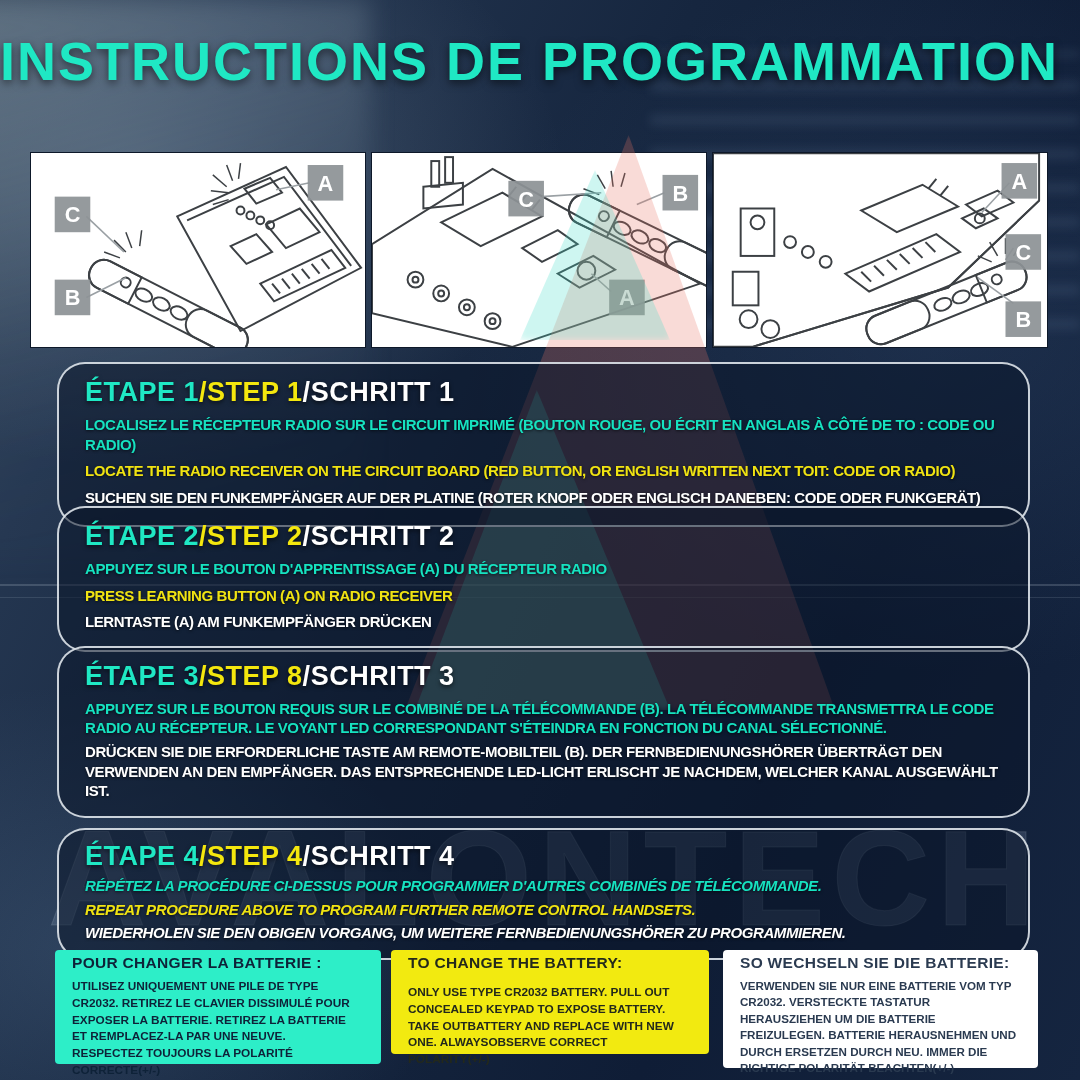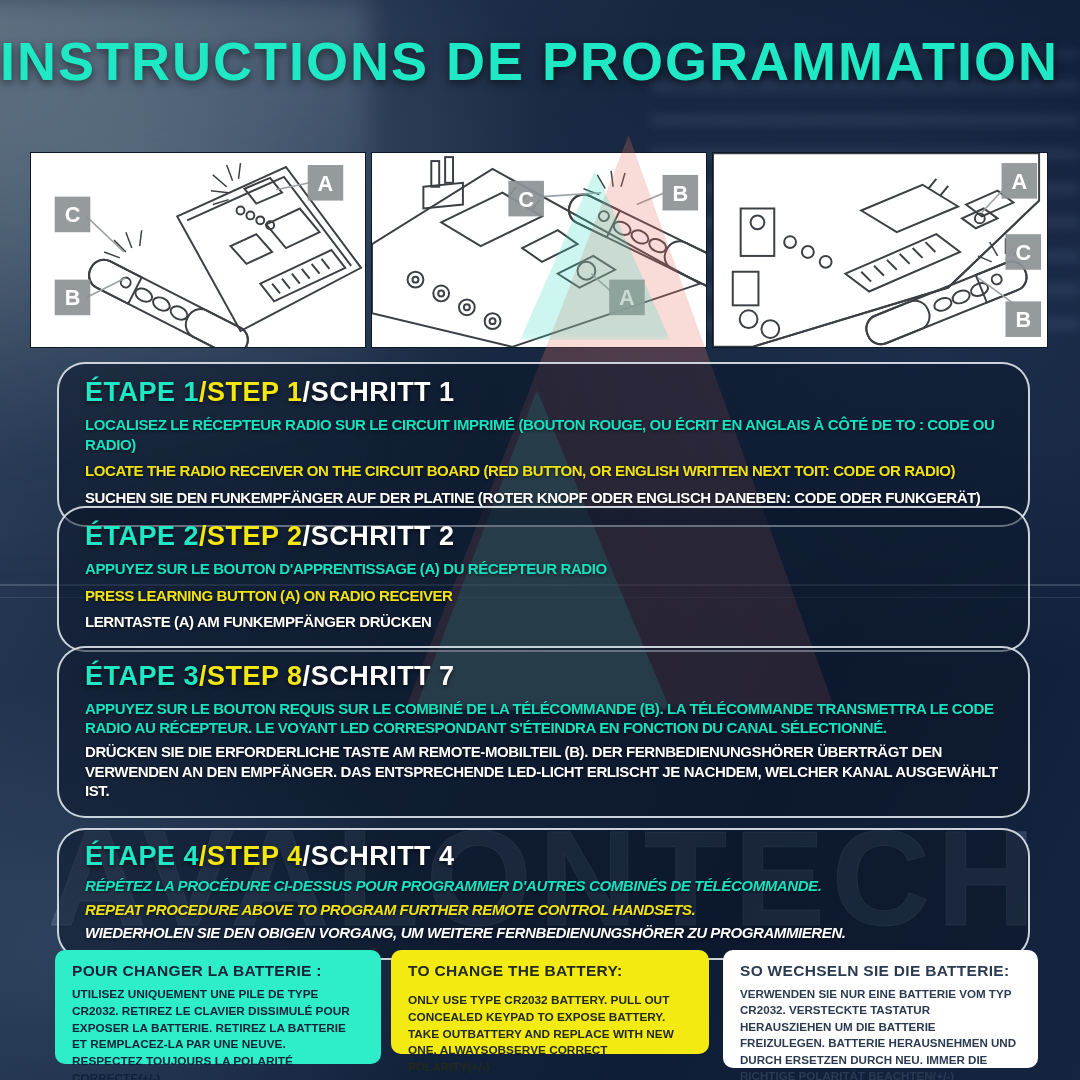--- a/index.html
+++ b/index.html
@@ -53,21 +53,21 @@
     border-radius:28px;padding:13px 26px 11px;}
   .step h2{margin:0 0 7px;font-size:27px;font-weight:bold;letter-spacing:0.5px;color:#fff;
     text-shadow:0 2px 4px rgba(0,0,0,0.6);}
   .h-fr{color:#1fe8c4;} .h-sep1{color:#f4e70e;} .h-en{color:#f4e70e;} .h-sep2{color:#ffffff;} .h-de{color:#ffffff;}
   .line{margin:7px 0;font-size:15px;font-weight:bold;letter-spacing:-0.4px;line-height:1.3;
     text-shadow:0 1px 3px rgba(0,0,0,0.65);}
   .fr{color:#16e2c0;} .en{color:#f0e312;} .de{color:#ffffff;}
   .step3 .line{margin:5px 0;line-height:1.28;}
   .step4{padding-top:11px;} .step4 h2{margin-bottom:3px;} .step4 .line{margin:4px 0;font-style:italic;}
   
-  .bbox{position:absolute;top:950px;box-sizing:border-box;z-index:3;border-radius:10px;padding:12px 17px;}
+  .bbox{position:absolute;top:950px;box-sizing:border-box;z-index:3;border-radius:4px;padding:4px 17px;}
   .bbox h3{margin:0 0 6px;font-size:15.5px;font-weight:bold;letter-spacing:0.3px;}
   .bbox p{margin:0;font-size:11.8px;font-weight:bold;line-height:1.42;letter-spacing:0;}
   .bbox-teal{left:55px;width:326px;height:114px;background:#2deec8;color:#0e2238;}
   .bbox-yellow{left:391px;width:318px;height:104px;background:#f2ea10;color:#23291b;}
   .bbox-yellow h3{margin-bottom:12px;}
   .bbox-white{left:723px;width:315px;height:118px;background:#ffffff;color:#2a3a50;}
   .bbox-white p{font-size:11.6px;}
 </style>
 </head>
 <body>
@@ -266,21 +266,21 @@
   </div>
 
   <div class="step" style="top:506px;">
     <h2><span class="h-fr">ÉTAPE 2</span><span class="h-sep1">/</span><span class="h-en">STEP 2</span><span class="h-sep2">/</span><span class="h-de">SCHRITT 2</span></h2>
     <div class="line fr">APPUYEZ SUR LE BOUTON D'APPRENTISSAGE (A) DU RÉCEPTEUR RADIO</div>
     <div class="line en">PRESS LEARNING BUTTON (A) ON RADIO RECEIVER</div>
     <div class="line de">LERNTASTE (A) AM FUNKEMPFÄNGER DRÜCKEN</div>
   </div>
 
   <div class="step step3" style="top:646px;">
-    <h2><span class="h-fr">ÉTAPE 3</span><span class="h-sep1">/</span><span class="h-en">STEP 8</span><span class="h-sep2">/</span><span class="h-de">SCHRITT 7</span></h2>
+    <h2><span class="h-fr">ÉTAPE 3</span><span class="h-sep1">/</span><span class="h-en">STEP 8</span><span class="h-sep2">/</span><span class="h-de">SCHRITT 3</span></h2>
     <div class="line fr">APPUYEZ SUR LE BOUTON REQUIS SUR LE COMBINÉ DE LA TÉLÉCOMMANDE (B). LA TÉLÉCOMMANDE TRANSMETTRA LE CODE RADIO AU RÉCEPTEUR. LE VOYANT LED CORRESPONDANT S'ÉTEINDRA EN FONCTION DU CANAL SÉLECTIONNÉ.</div>
     <div class="line de">DRÜCKEN SIE DIE ERFORDERLICHE TASTE AM REMOTE-MOBILTEIL (B). DER FERNBEDIENUNGSHÖRER ÜBERTRÄGT DEN VERWENDEN AN DEN EMPFÄNGER. DAS ENTSPRECHENDE LED-LICHT ERLISCHT JE NACHDEM, WELCHER KANAL AUSGEWÄHLT IST.</div>
   </div>
 
   <div class="step step4" style="top:828px;">
     <h2><span class="h-fr">ÉTAPE 4</span><span class="h-sep1">/</span><span class="h-en">STEP 4</span><span class="h-sep2">/</span><span class="h-de">SCHRITT 4</span></h2>
     <div class="line fr">RÉPÉTEZ LA PROCÉDURE CI-DESSUS POUR PROGRAMMER D'AUTRES COMBINÉS DE TÉLÉCOMMANDE.</div>
     <div class="line en">REPEAT PROCEDURE ABOVE TO PROGRAM FURTHER REMOTE CONTROL HANDSETS.</div>
     <div class="line de">WIEDERHOLEN SIE DEN OBIGEN VORGANG, UM WEITERE FERNBEDIENUNGSHÖRER ZU PROGRAMMIEREN.</div>
   </div>

